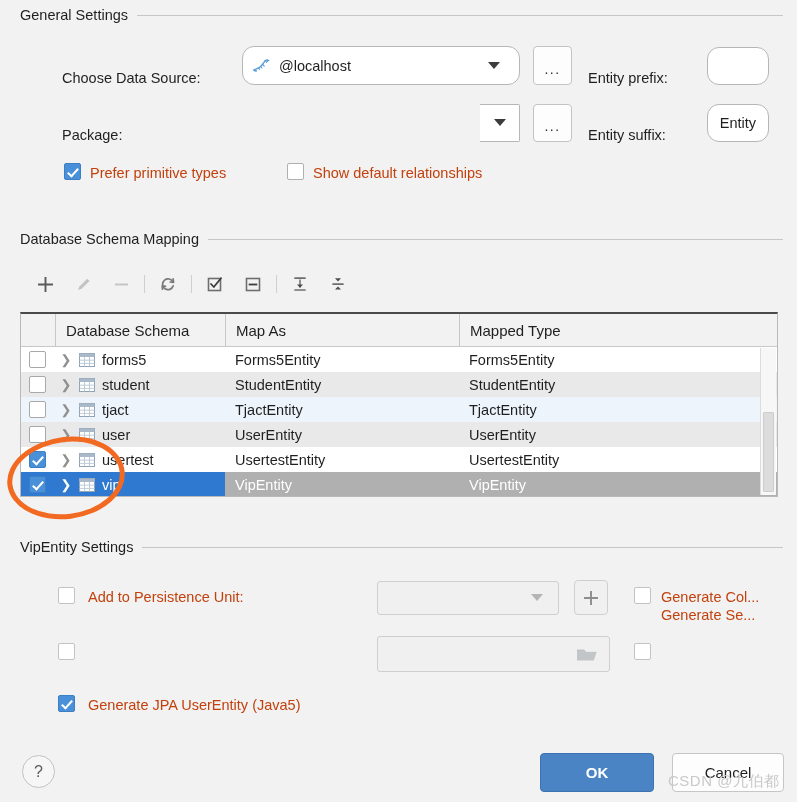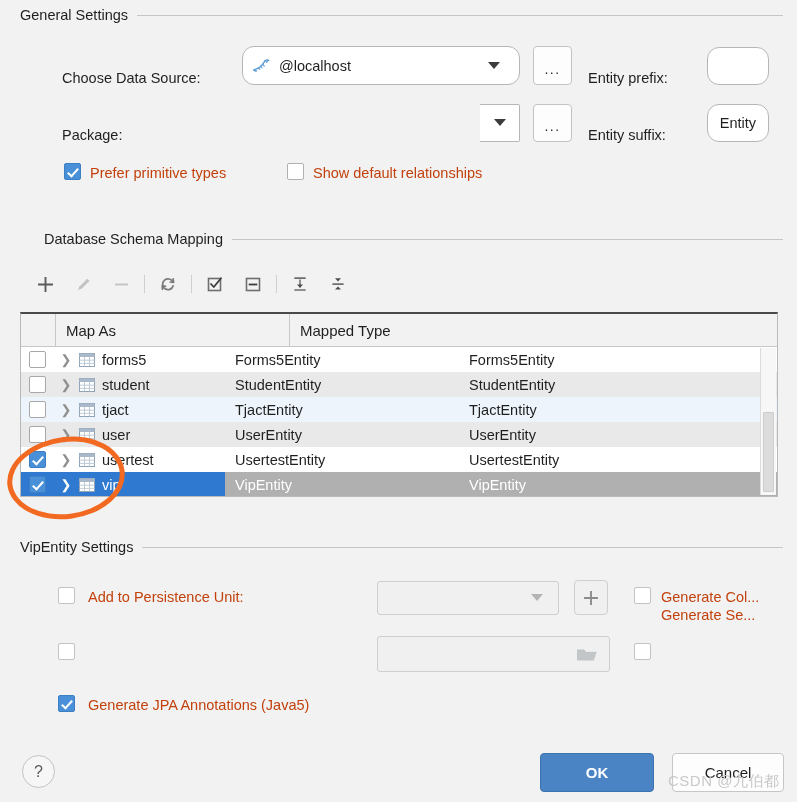--- a/index.html
+++ b/index.html
@@ -383,21 +383,21 @@
   <div class="field centered" style="left:707px; top:104px; width:62px; height:38px;">
     <span class="txt">Entity</span>
   </div>
 
   <div class="cb checked" style="left:64px; top:163px;"></div>
   <div class="cb-label" style="left:90px; top:166px;">Prefer primitive types</div>
 
   <div class="cb" style="left:287px; top:163px;"></div>
   <div class="cb-label" style="left:313px; top:166px;">Show default relationships</div>
 
-  <div class="group-title" style="top:230px;margin-left:24px;">
+  <div class="group-title" style="top:230px;">
     <span>Database Schema Mapping</span>
     <span class="rule"></span>
   </div>
 
   <div id="tbar">
     <div class="tb-btn">
       <svg width="17" height="17" viewBox="0 0 17 17">
         <path d="M8.5 2 V15 M2 8.5 H15" stroke="#5a5a5a" stroke-width="1.9" stroke-linecap="square"></path>
       </svg>
     </div>
@@ -447,20 +447,21 @@
         <path d="M6 3.2 L9 6.4 L12 3.2 Z" fill="#4a4a4a"></path>
         <path d="M4 9.1 H14" stroke="#6e6e6e" stroke-width="1.7" stroke-linecap="round"></path>
         <path d="M6 14.6 L9 11.4 L12 14.6 Z" fill="#4a4a4a"></path>
       </svg>
     </div>
   </div>
 
   <div id="table-wrap">
     <div id="thead">
       <div class="th col-cb"></div>
+      <div class="th col-name sep">Database Schema</div>
       <div class="th col-map sep">Map As</div>
       <div class="th col-type sep">Mapped Type</div>
     </div>
     <div id="tbody">
         <div class="trow row-w">
           <div class="cell col-cb">
             <span class="row-cb"></span>
           </div>
           <div class="cell col-name">
             <span class="chev">❯</span>
@@ -618,21 +619,21 @@
 
   <div class="field-dis" style="left:377px; top:636px; width:233px; height:36px;"></div>
   <span style="position:absolute; left:576px; top:646px;">
     <svg width="22" height="18" viewBox="0 0 22 18">
       <path d="M1 4 H8 L10 6.4 H20.5 L17.8 14.5 H1 Z" fill="#c2c6c9"></path>
       <path d="M1 4 H8 L10 6.4 H20.5" fill="none" stroke="#b7bbbe" stroke-width="0.8"></path>
     </svg>
   </span>
 
   <div class="cb checked" style="left:58px; top:695px;"></div>
-  <div class="cb-label" style="left:88px; top:698px;">Generate JPA Annotations (Java5)</div>
+  <div class="cb-label" style="left:88px; top:698px;">Generate JPA UserEntity (Java5)</div>
 
   <div class="cb" style="left:634px; top:587px; border-color:#c3c3c3;"></div>
   <div class="cb-label" style="left:661px; top:590px;">Generate Col...</div>
 
   <div class="cb" style="left:634px; top:643px; border-color:#c3c3c3;"></div>
   <div class="cb-label" style="left:661px; top:608px;">Generate Se...</div>
 
   <div id="help-btn">?</div>
   <div id="ok-btn">OK</div>
   <div id="cancel-btn">Cancel</div>

